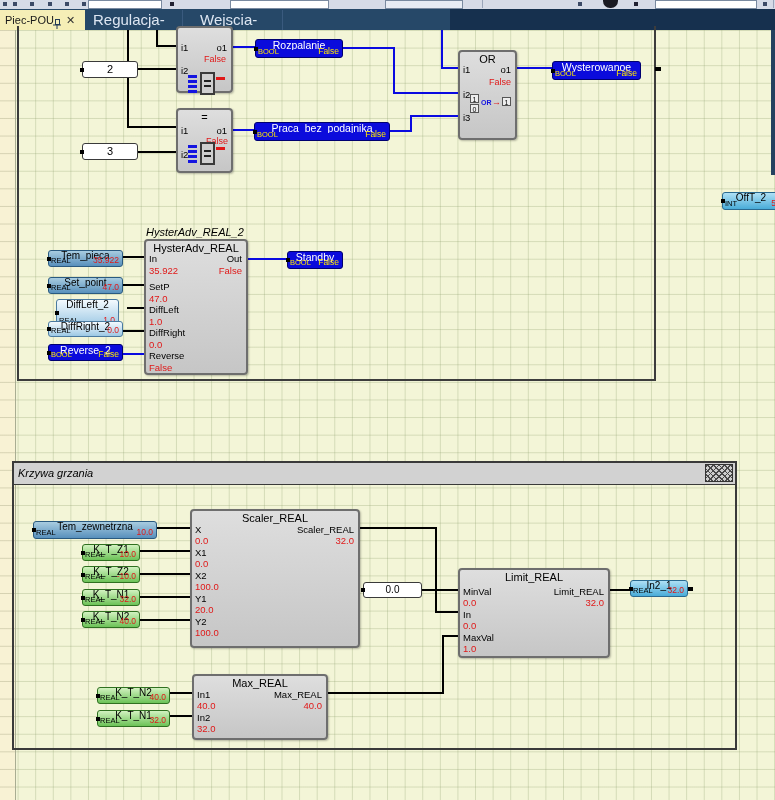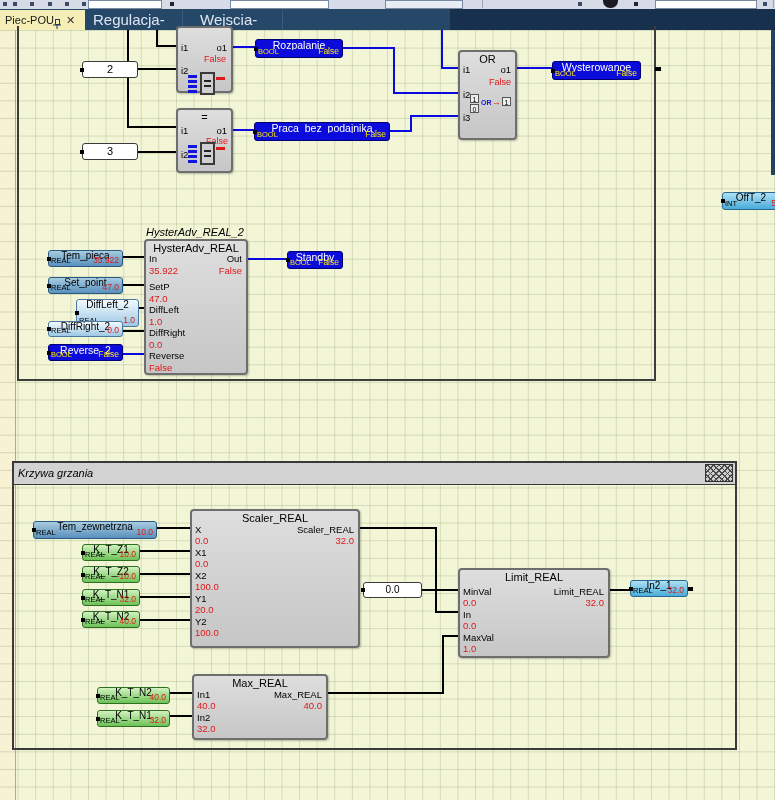--- a/index.html
+++ b/index.html
@@ -264,21 +264,21 @@
     <div class="vbox c-steel" style="left:48px;top:220px;width:75px;height:17px">
       <div class="vname">Tem_pieca</div>
       <span class="vtype">REAL</span>
       <span class="vval">35.922</span>
     </div>
     <div class="vbox c-steel" style="left:48px;top:247px;width:75px;height:17px">
       <div class="vname">Set_point</div>
       <span class="vtype">REAL</span>
       <span class="vval">47.0</span>
     </div>
-    <div class="vbox c-light" style="left:76px;top:269px;width:63px;height:28px">
+    <div class="vbox c-light" style="left:56px;top:269px;width:63px;height:28px">
       <div class="vname">DiffLeft_2</div>
       <span class="vtype">REAL</span>
       <span class="vval">1.0</span>
     </div>
     <div class="vbox c-light" style="left:48px;top:291px;width:75px;height:16px">
       <div class="vname">DiffRight_2</div>
       <span class="vtype">REAL</span>
       <span class="vval">0.0</span>
     </div>
     <div class="vbox c-blue" style="left:48px;top:314px;width:75px;height:17px">

